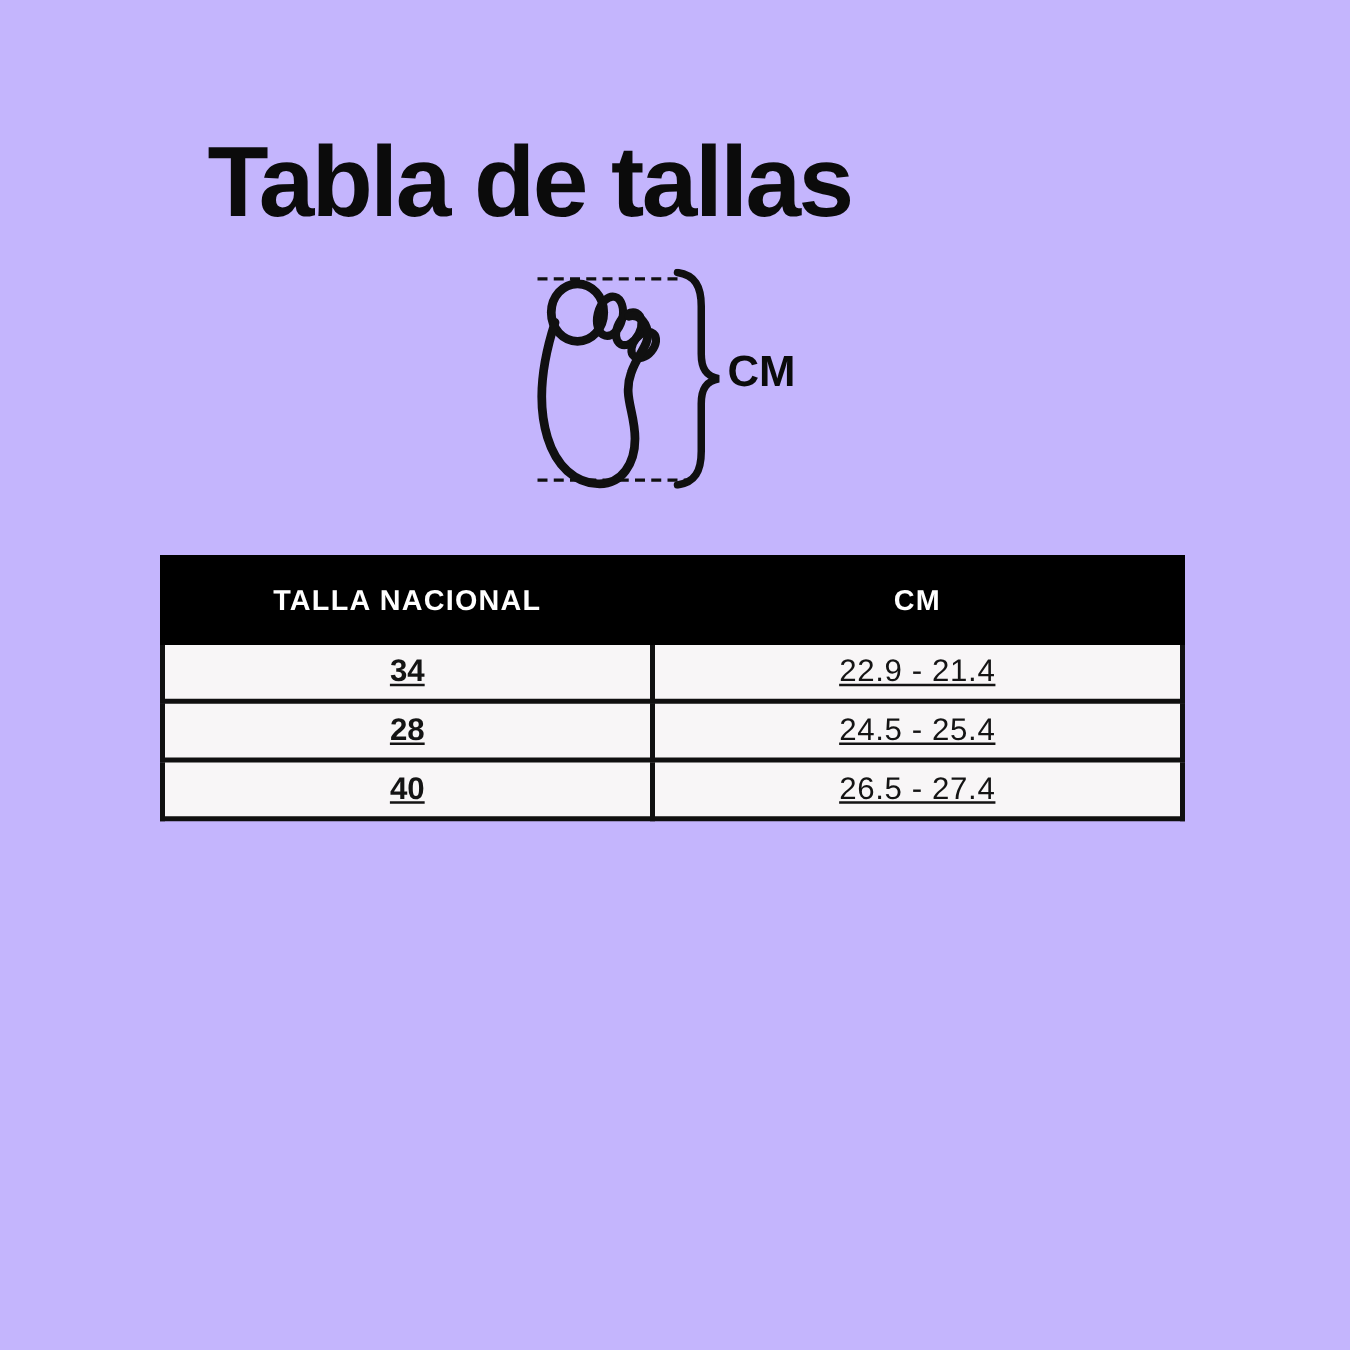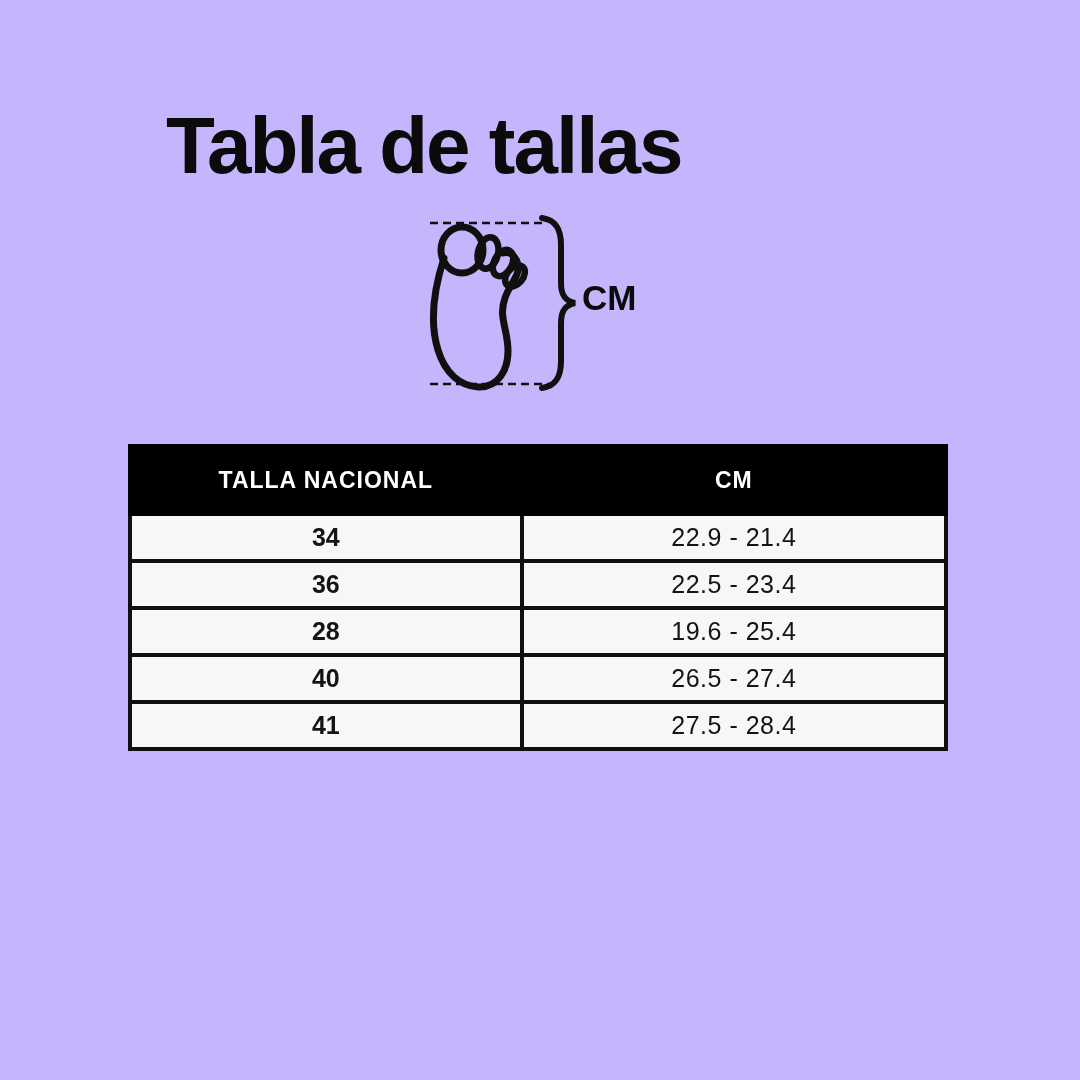--- a/index.html
+++ b/index.html
@@ -79,20 +79,21 @@
     font-size: 23px;
     font-weight: 700;
     letter-spacing: 1px;
     border-color: #000000;
   }
   .size-table td {
     background: #f8f6f7;
     height: 41px;
     font-size: 25px;
     color: #141414;
+    text-decoration: underline;
   }
   .size-table td.size-cell { font-weight: 700; }
   .size-table td.cm-cell  { font-weight: 400; letter-spacing: 0.5px; }
   .col-size { width: 48%; }
   .col-cm   { width: 52%; }
 </style>
 </head>
 <body>
 
 <div class="canvas">
@@ -144,31 +145,23 @@
         <th>TALLA NACIONAL</th>
         <th>CM</th>
       </tr>
     </thead>
     <tbody>
       <tr>
         <td class="size-cell">34</td>
         <td class="cm-cell">22.9 - 21.4</td>
       </tr>
       <tr>
-        <td class="size-cell">36</td>
-        <td class="cm-cell">22.5 - 23.4</td>
-      </tr>
-      <tr>
         <td class="size-cell">28</td>
-        <td class="cm-cell">19.6 - 25.4</td>
+        <td class="cm-cell">24.5 - 25.4</td>
       </tr>
       <tr>
         <td class="size-cell">40</td>
         <td class="cm-cell">26.5 - 27.4</td>
-      </tr>
-      <tr>
-        <td class="size-cell">41</td>
-        <td class="cm-cell">27.5 - 28.4</td>
       </tr>
     </tbody>
   </table>
 
 </div>
 
 </body></html>

